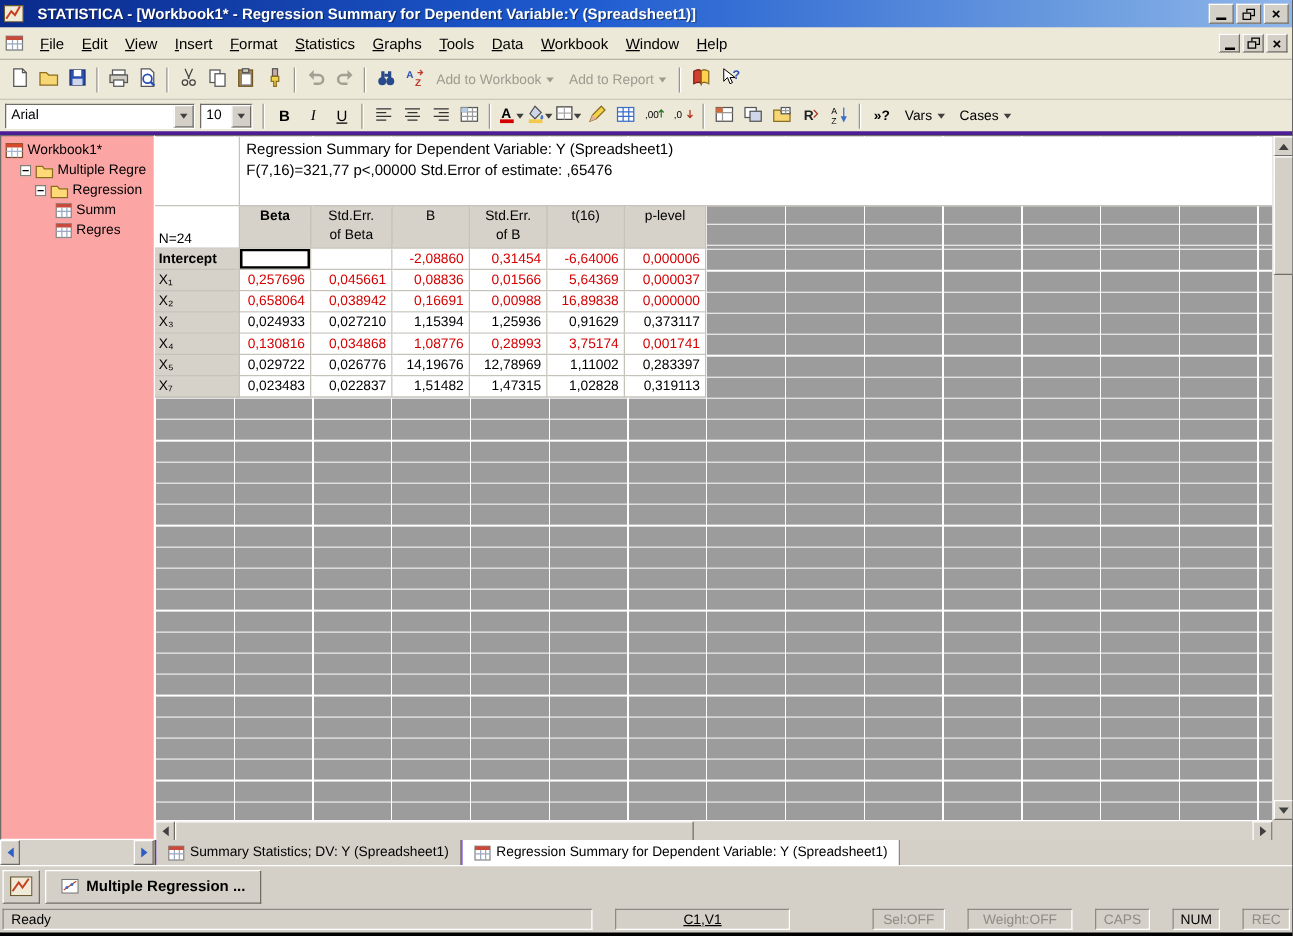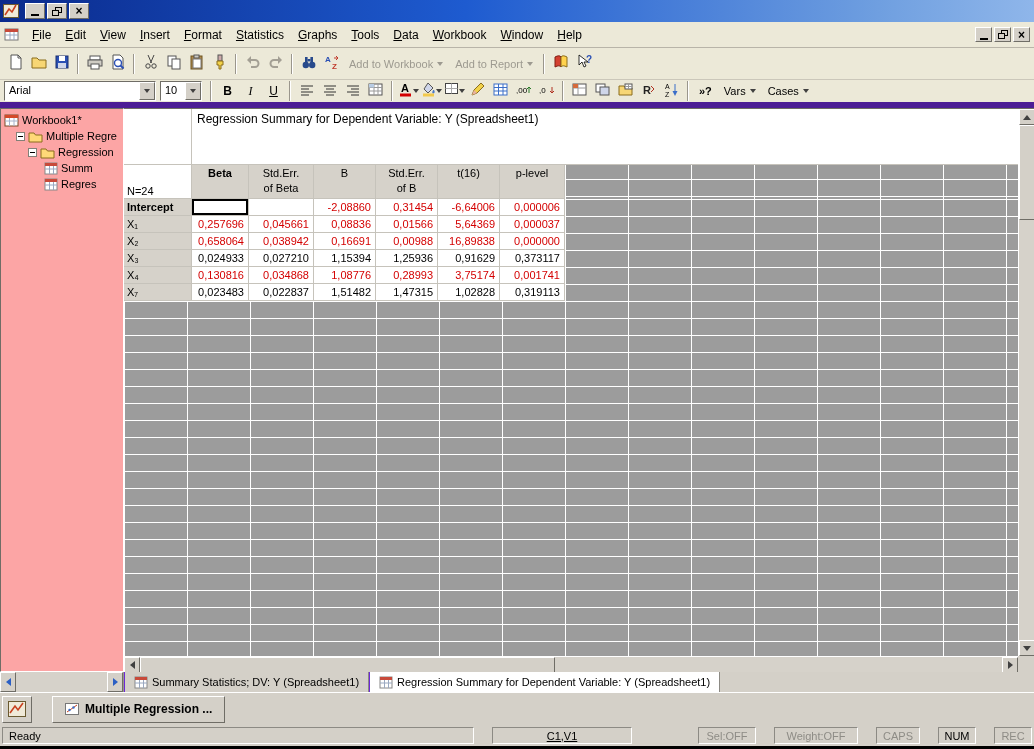--- a/index.html
+++ b/index.html
@@ -29,21 +29,21 @@
   .mitem { display:inline-block; padding:3px 7px; font-size:12px; cursor:default; }
   .mitem::first-letter { text-decoration:underline; }
   .menubar .spacer { flex:1; }
   .childbtn { width:17px; height:15px; background:#d4d0c8; border:1px solid; border-color:#fff #6f6d66 #6f6d66 #fff;
     display:flex; align-items:center; justify-content:center; margin-left:2px; }
 
   
   .toolbar1 { position:absolute; left:0; top:48px; right:0; height:32px; background:#ece9d8;
     border-bottom:1px solid #cbc7ba; display:flex; align-items:center; padding:0 4px; }
   .toolbar2 { position:absolute; left:0; top:80px; right:0; height:28px; background:#ece9d8;
-    border-bottom:6px solid #4c1d95; display:flex; align-items:center; padding:0 4px; }
+    border-bottom:3px solid #4c1d95; display:flex; align-items:center; padding:0 4px; }
   .tbtn { width:23px; height:24px; border:1px solid transparent; background:transparent;
     display:flex; align-items:center; justify-content:center; padding:0; }
   .sep { width:2px; height:20px; border-left:1px solid #9a968c; border-right:1px solid #fff; margin:0 4px; }
   .tbtn-text { display:flex; align-items:center; gap:4px; padding:2px 6px; background:transparent; border:none; font-size:11px; }
   .disabled { color:#9d9a90; }
   .tri-down { width:0; height:0; border-left:3px solid transparent; border-right:3px solid transparent; border-top:4px solid #404040; display:inline-block; }
   .disabled .tri-down { border-top-color:#9d9a90; }
   .combo { display:flex; align-items:stretch; background:#fff; border:1px solid; border-color:#6f6d66 #fff #fff #6f6d66; height:20px; margin-right:4px; }
   .combo-text { padding:2px 4px; font-size:11px; flex:1; white-space:nowrap; overflow:hidden; }
   .combo-btn { width:16px; background:#d4d0c8; border:1px solid; border-color:#fff #6f6d66 #6f6d66 #fff;
@@ -110,21 +110,21 @@
   .scroll-btn { width:16px; height:100%; background:#d4d0c8; border:1px solid; border-color:#fff #6f6d66 #6f6d66 #fff;
     display:flex; align-items:center; justify-content:center; }
   .tree-hs-track { flex:1; }
   .tab { display:flex; align-items:center; gap:4px; padding:0 9px; font-size:11px; background:#d4d0c8;
     border-right:1px solid #8c8a84; border-left:1px solid #6d28d9; white-space:nowrap; cursor:default; }
   .tab.active { background:#fff; }
   .tab .tico { display:inline-flex; }
 
   
   .bottombar { position:absolute; left:0; top:692px; right:0; height:33px; background:#d4d0c8;
-    border-top:1px solid #fff; display:flex; align-items:center; padding:0 2px; gap:20px; }
+    border-top:1px solid #fff; display:flex; align-items:center; padding:0 2px; gap:4px; }
   .bb-icon-btn { width:30px; height:27px; background:#d4d0c8; border:1px solid; border-color:#fff #6f6d66 #6f6d66 #fff;
     display:flex; align-items:center; justify-content:center; }
   .bb-tab { height:27px; display:flex; align-items:center; gap:6px; padding:0 12px; font-size:12px; font-weight:bold;
     background:#d4d0c8; border:1px solid; border-color:#fff #6f6d66 #6f6d66 #fff; }
 
   
   .statusbar { position:absolute; left:0; top:725px; right:0; height:21px; background:#d4d0c8;
     display:flex; align-items:stretch; padding:2px; gap:18px; font-size:11px; }
   .seg { border:1px solid; border-color:#8c8a84 #fff #fff #8c8a84; padding:1px 6px; display:flex; align-items:center; white-space:nowrap; overflow:hidden; }
   .seg-ready { flex:1; }
@@ -140,20 +140,21 @@
 
 <div class="app">
 
   <div class="titlebar">
     <span class="micon">
       <svg width="16" height="14">
           <rect x="0.5" y="0.5" width="15" height="13" fill="#f0ead8" stroke="#6a5a30"></rect>
           <path d="M2 11L6 5l3 3 4-7" stroke="#c8401e" stroke-width="1.6" fill="none"></path>
         </svg>
     </span>
+    <span class="ttext">STATISTICA - [Workbook1* - Regression Summary for Dependent Variable:Y (Spreadsheet1)]</span>
     <span class="winbtns">
       <span class="wbtn">
           <span class="g-min"></span>
         </span>
       <span class="wbtn">
           <span class="g-restore">
             <span class="r1"></span>
             <span class="r2"></span>
           </span>
         </span>
@@ -511,20 +512,21 @@
       </div>
     </div>
 
     <div class="sheetarea">
       <div class="sheetview">
 
         <div class="titlestrip">
           <div class="ts-left"></div>
           <div class="ts-text">
             <div>Regression Summary for Dependent Variable: Y (Spreadsheet1)</div>
+            <div>F(7,16)=321,77 p&lt;,00000 Std.Error of estimate: ,65476</div>
           </div>
         </div>
 
         <div class="sheet-table">
           <div class="hrow">
             <div class="cell corner w-rh">N=24</div>
             <div class="cell colhead w-c0 b">
                 <span>Beta</span>
                 <span></span>
               </div>
@@ -589,20 +591,29 @@
           <div class="drow sig">
             <div class="cell rowhead w-rh">X₄</div>
             <div class="cell val w-c0">0,130816</div>
             <div class="cell val w-c1">0,034868</div>
             <div class="cell val w-c2">1,08776</div>
             <div class="cell val w-c3">0,28993</div>
             <div class="cell val w-c4">3,75174</div>
             <div class="cell val w-c5">0,001741</div>
           </div>
           <div class="drow">
+            <div class="cell rowhead w-rh">X₅</div>
+            <div class="cell val w-c0">0,029722</div>
+            <div class="cell val w-c1">0,026776</div>
+            <div class="cell val w-c2">14,19676</div>
+            <div class="cell val w-c3">12,78969</div>
+            <div class="cell val w-c4">1,11002</div>
+            <div class="cell val w-c5">0,283397</div>
+          </div>
+          <div class="drow">
             <div class="cell rowhead w-rh">X₇</div>
             <div class="cell val w-c0">0,023483</div>
             <div class="cell val w-c1">0,022837</div>
             <div class="cell val w-c2">1,51482</div>
             <div class="cell val w-c3">1,47315</div>
             <div class="cell val w-c4">1,02828</div>
             <div class="cell val w-c5">0,319113</div>
           </div>
         </div>
       </div>

